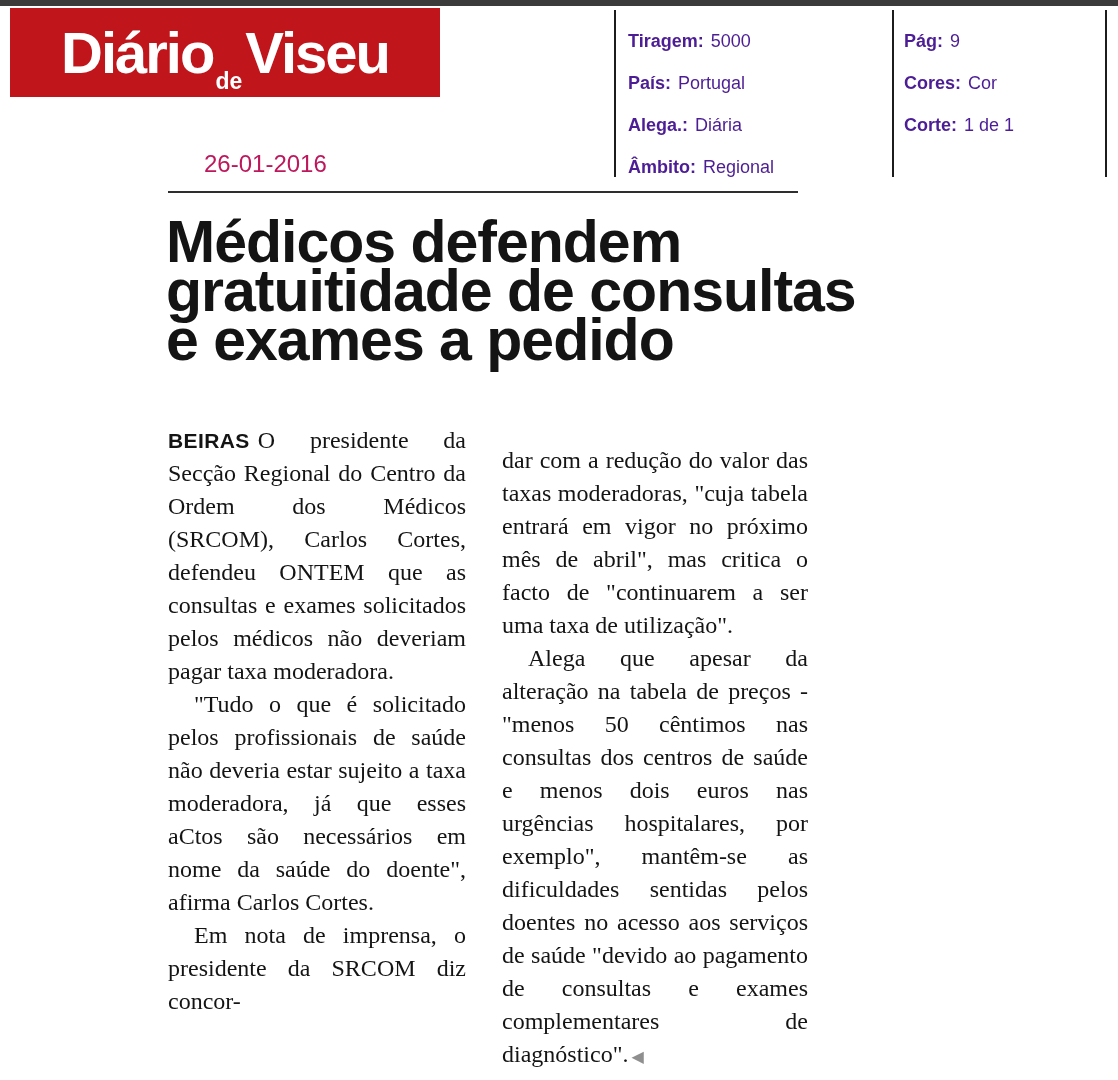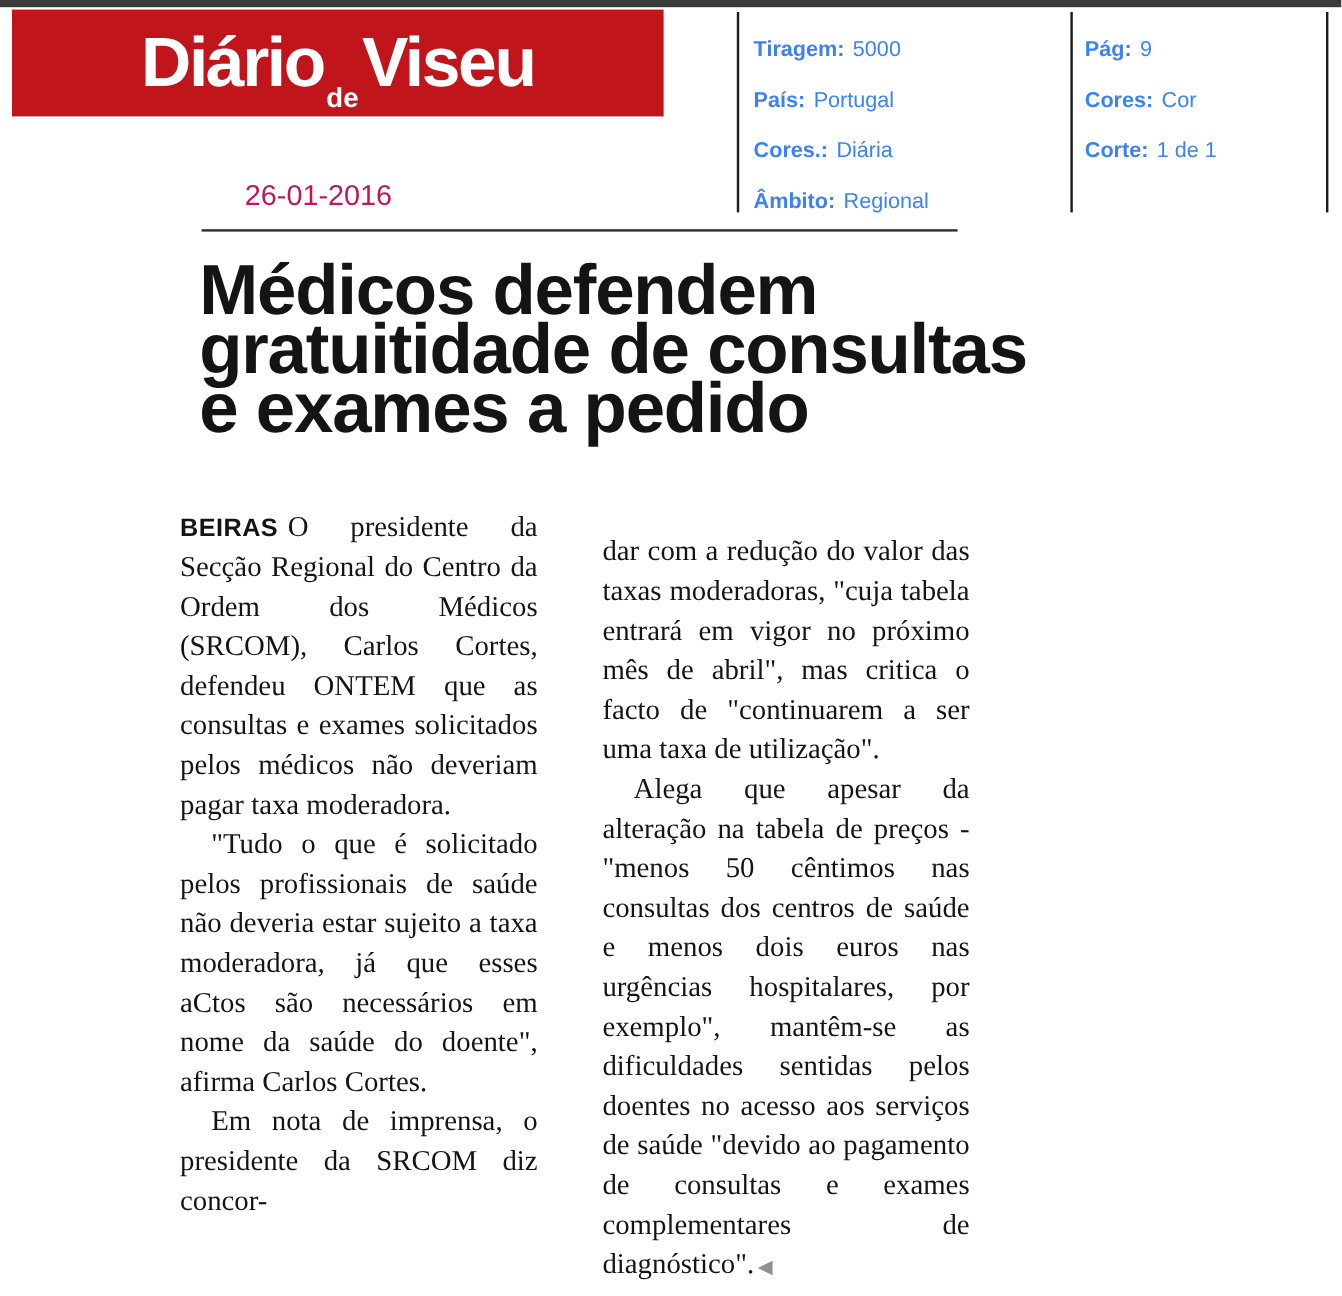--- a/index.html
+++ b/index.html
@@ -6,53 +6,53 @@
   .page {
     position:relative; width:1118px; height:1080px;
     background:#ffffff; overflow:hidden;
     font-family:"Liberation Sans", sans-serif;
     color:#161616;
   }
   .top-bar { position:absolute; left:0; top:0; width:1118px; height:6px; background:#3b3b3b; }
 
   
   .logo-box {
-    position:absolute; left:10px; top:8px; width:543px; height:89px;
+    position:absolute; left:10px; top:8px; width:430px; height:89px;
     background:#c0151b; display:flex; align-items:center; justify-content:center;
   }
   .logo-word { color:#ffffff; font-weight:bold; font-size:58px; letter-spacing:-2px; line-height:1; }
   .logo-de { color:#ffffff; font-weight:bold; font-size:23px; align-self:flex-end; margin:0 3px 4px 2px; line-height:1; }
 
   .pub-date { position:absolute; left:204px; top:150px; font-size:24px; color:#be185d; }
   .rule { position:absolute; left:168px; top:191px; width:630px; height:2px; background:#2e2e2e; }
 
   
   .vline { position:absolute; top:10px; width:2px; height:167px; background:#1c1c1c; }
   .vline-1 { left:614px; }
   .vline-2 { left:892px; }
   .vline-3 { left:1105px; }
-  .meta-col { position:absolute; top:20px; font-size:18px; color:#3b82f6; }
+  .meta-col { position:absolute; top:20px; font-size:18px; color:#4c1d95; }
   .meta-col-1 { left:628px; }
   .meta-col-2 { left:904px; }
   .meta-row { height:42px; display:flex; align-items:center; white-space:nowrap; }
   .meta-label { font-weight:bold; margin-right:7px; }
 
   
   .headline {
     position:absolute; left:166px; top:218px; width:690px;
     font-weight:bold; font-size:59px; line-height:49px; letter-spacing:-1px;
     color:#141414;
   }
   .col {
     position:absolute; top:424px;
     font-family:"Liberation Serif", serif;
     font-size:24px; line-height:33px; color:#141414;
     text-align:justify;
   }
-  .col-left { left:150px; width:298px; }
+  .col-left { left:168px; width:298px; }
   .col-right { left:502px; width:306px;margin-top:20px; }
   .col p { margin:0; }
   .col p.indent { text-indent:26px; }
   .lead-tag {
     font-family:"Liberation Sans", sans-serif;
     font-weight:bold; font-size:21px; letter-spacing:0.4px;
     margin-right:8px;
   }
   .end-mark { color:#8f8f8f; font-size:16px; margin-left:3px; }
 </style>
@@ -79,21 +79,21 @@
   <div class="meta-col meta-col-1">
     <div class="meta-row">
       <span class="meta-label">Tiragem:</span>
       <span class="meta-value">5000</span>
     </div>
     <div class="meta-row">
       <span class="meta-label">País:</span>
       <span class="meta-value">Portugal</span>
     </div>
     <div class="meta-row">
-      <span class="meta-label">Cores.:</span>
+      <span class="meta-label">Alega.:</span>
       <span class="meta-value">Diária</span>
     </div>
     <div class="meta-row">
       <span class="meta-label">Âmbito:</span>
       <span class="meta-value">Regional</span>
     </div>
   </div>
 
   <div class="meta-col meta-col-2">
     <div class="meta-row">

